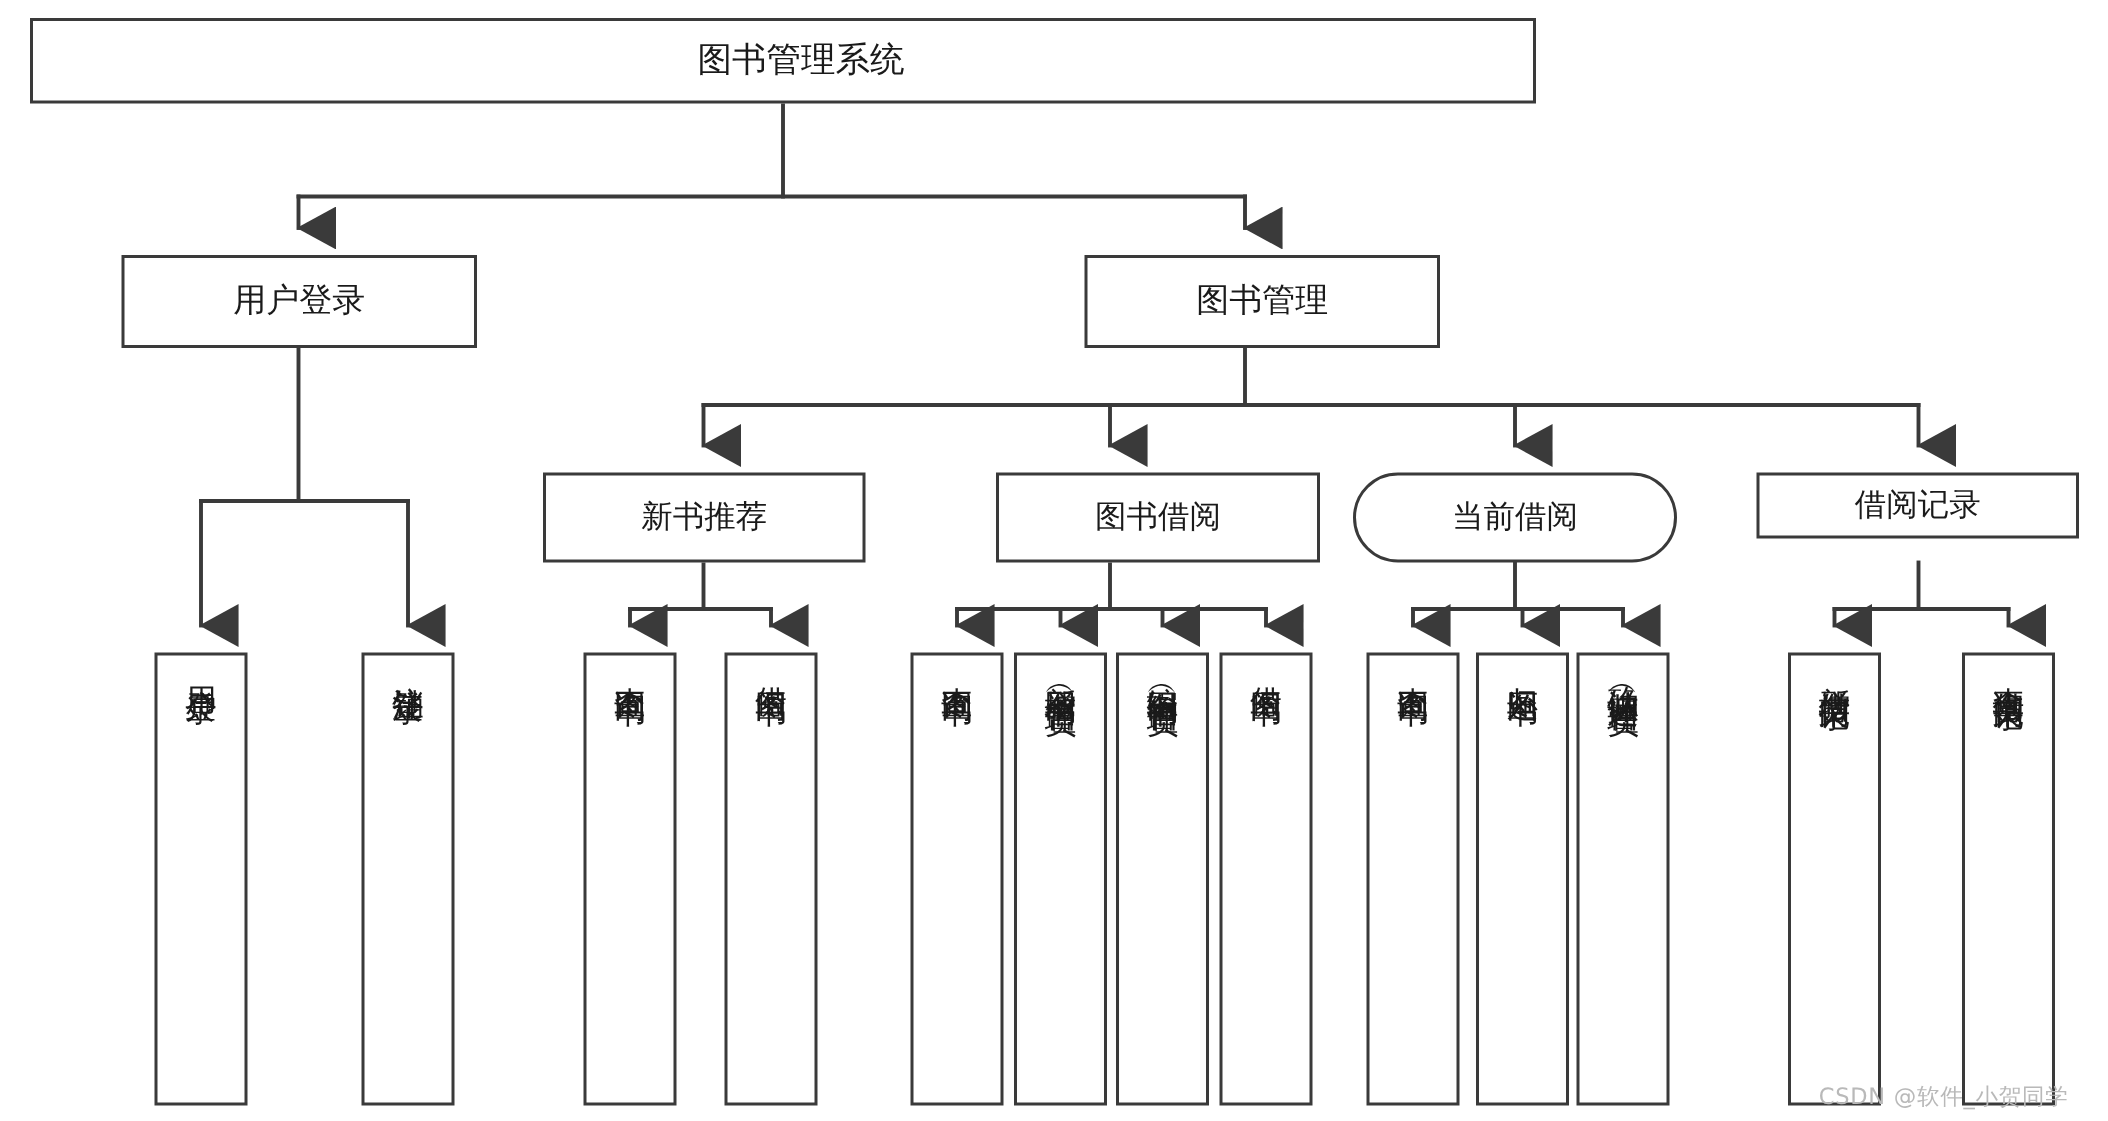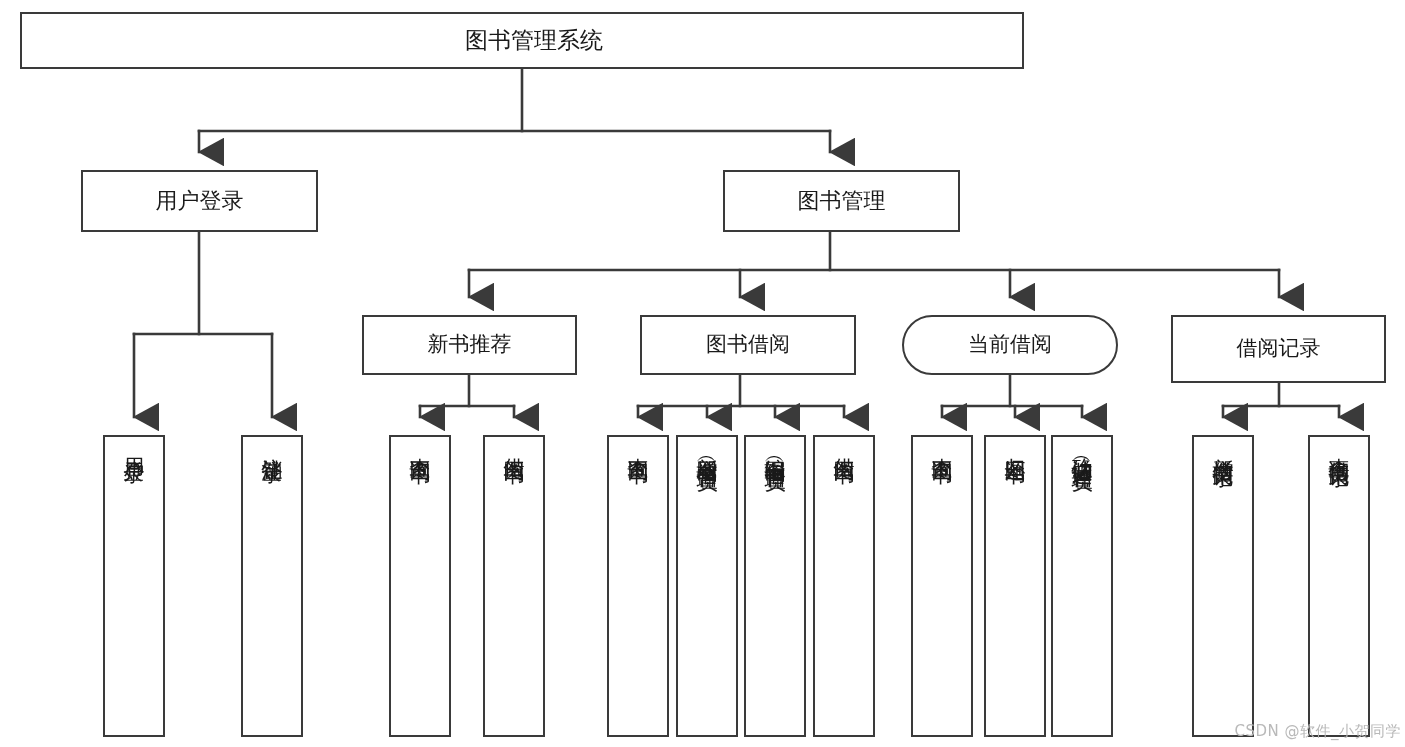--- a/index.html
+++ b/index.html
@@ -60,21 +60,21 @@
   .leaf .node-label {
     writing-mode: vertical-rl;
     text-orientation: upright;
     letter-spacing: 2px;
     line-height: 1.05;
     white-space: nowrap;
     max-height: 100%;
   }
   .watermark {
     position: absolute;
-    right: 4px;
+    right: 26px;
     bottom: 6px;
     font-size: 15px;
     color: #b9b9b9;
     letter-spacing: 0.5px;
     z-index: 6;
     white-space: nowrap;
     font-family: "DejaVu Sans", "Liberation Sans", sans-serif;
   }
 </style>
 </head>
@@ -139,27 +139,27 @@
   <div class="node lvl1" style="left: 81px; top: 170px; width: 237px; height: 62px; border-color: rgb(58, 58, 58); background: rgb(255, 255, 255); color: rgb(26, 26, 26);">
     <span class="node-label">用户登录</span>
   </div>
   <div class="node lvl1" style="left: 711px; top: 170px; width: 237px; height: 62px; border-color: rgb(58, 58, 58); background: rgb(255, 255, 255); color: rgb(26, 26, 26); margin-left: 12px;">
     <span class="node-label">图书管理</span>
   </div>
 
   <div class="node lvl2" style="left: 362px; top: 315px; width: 215px; height: 60px; border-color: rgb(58, 58, 58); background: rgb(255, 255, 255); color: rgb(26, 26, 26);">
     <span class="node-label">新书推荐</span>
   </div>
-  <div class="node lvl2" style="left: 640px; top: 315px; width: 216px; height: 60px; border-color: rgb(58, 58, 58); background: rgb(255, 255, 255); color: rgb(26, 26, 26);">
+  <div class="node lvl2" style="left: 664px; top: 315px; width: 216px; height: 60px; border-color: rgb(58, 58, 58); background: rgb(255, 255, 255); color: rgb(26, 26, 26);">
     <span class="node-label">图书借阅</span>
   </div>
   <div class="node lvl2" style="left: 902px; top: 315px; width: 216px; height: 60px; border-color: rgb(58, 58, 58); background: rgb(255, 255, 255); color: rgb(26, 26, 26); border-radius: 30px;">
     <span class="node-label">当前借阅</span>
   </div>
-  <div class="node lvl2" style="left: 1171px; top: 315px; width: 215px; height: 68px; border-color: rgb(58, 58, 58); background: rgb(255, 255, 255); color: rgb(26, 26, 26);">
+  <div class="node lvl2" style="left: 1171px; top: 315px; width: 215px; height: 44px; border-color: rgb(58, 58, 58); background: rgb(255, 255, 255); color: rgb(26, 26, 26);">
     <span class="node-label">借阅记录</span>
   </div>
 
   <div class="node leaf" style="left: 103px; top: 435px; width: 62px; height: 302px; border-color: rgb(58, 58, 58); background: rgb(255, 255, 255); color: rgb(26, 26, 26);">
     <span class="node-label">用户登录</span>
   </div>
   <div class="node leaf" style="left: 241px; top: 435px; width: 62px; height: 302px; border-color: rgb(58, 58, 58); background: rgb(255, 255, 255); color: rgb(26, 26, 26);">
     <span class="node-label">注销登录</span>
   </div>
 

